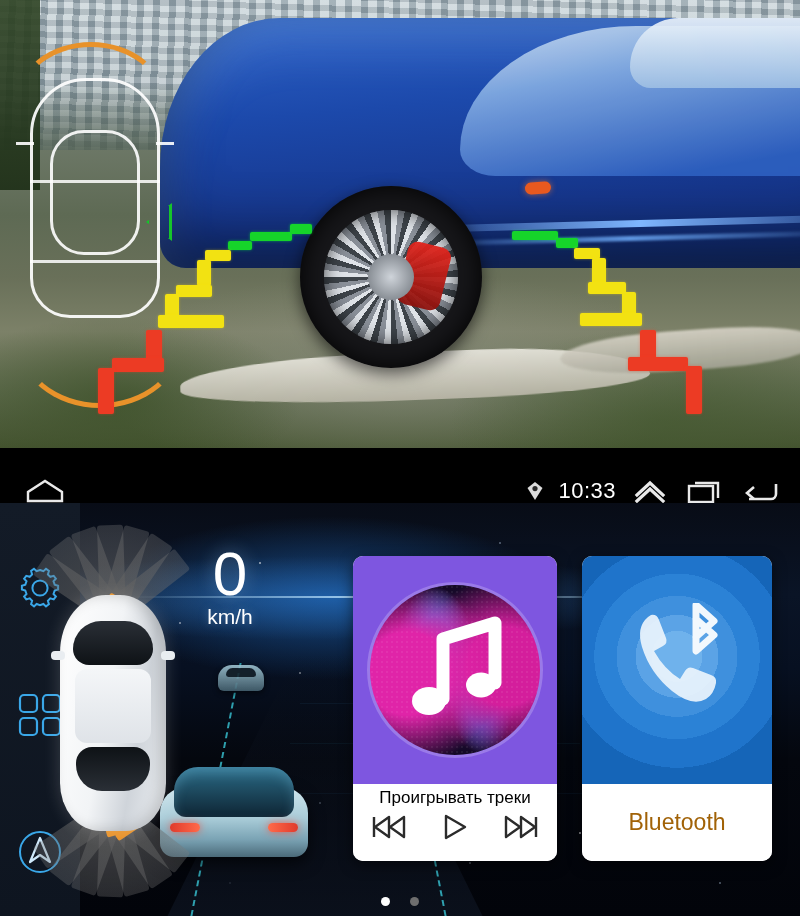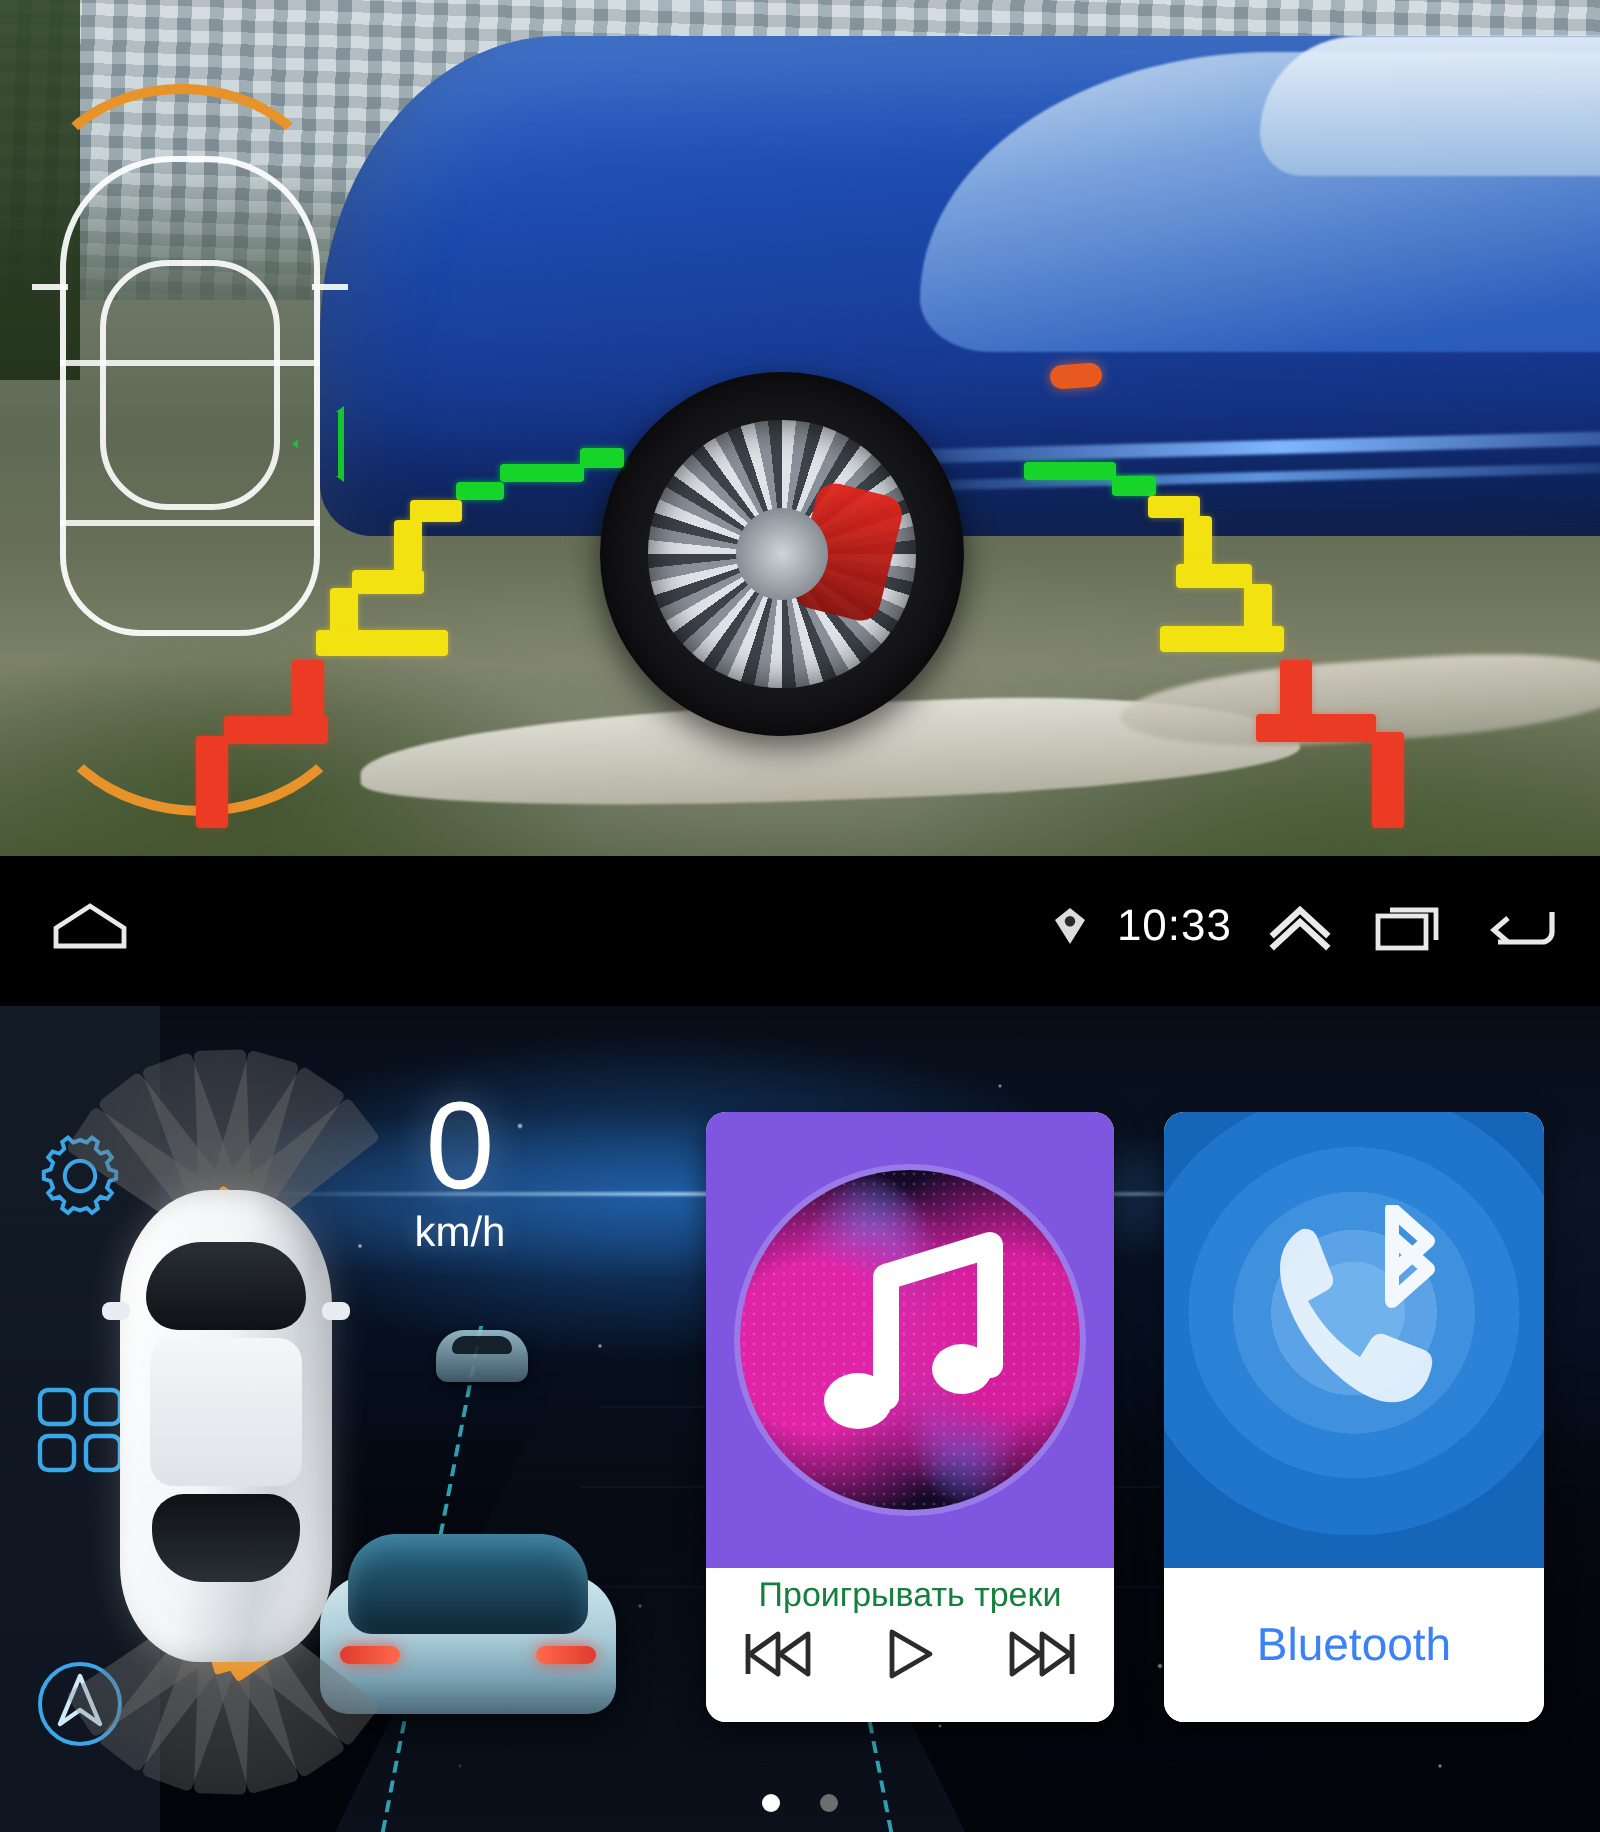--- a/index.html
+++ b/index.html
@@ -95,21 +95,21 @@
   .cam-wedge-o { position:absolute; left:146px; top:203px; width:26px; height:38px;
     border:3px solid #16c52a; clip-path:polygon(100% 0,100% 100%,0 50%); }
 
   
   .seg { position:absolute; border-radius:2px; }
   .seg.g { background:#16d42a; box-shadow:0 0 3px rgba(0,255,60,.5); }
   .seg.y { background:#f2e212; box-shadow:0 0 3px rgba(255,230,0,.4); }
   .seg.r { background:#ec3b24; box-shadow:0 0 3px rgba(255,60,30,.4); }
 
   
-  #statusbar { position:absolute; left:0; top:428px; width:800px; height:70px;
+  #statusbar { position:absolute; left:0; top:456px; width:800px; height:70px;
     background:#000; display:flex; align-items:center; }
   #statusbar .home-btn { margin-left:22px; width:46px; height:34px; cursor:pointer;
     display:flex; align-items:center; justify-content:center; }
   #statusbar .sb-right { margin-left:auto; display:flex; align-items:center; gap:0; }
   .sb-item { display:flex; align-items:center; justify-content:center; height:55px; }
   .sb-time { color:#fff; font-size:22px; letter-spacing:.5px; padding:0 8px;
              font-family:"Liberation Sans", sans-serif; }
   .sb-gps { width:30px; }
   .sb-chev { width:52px; }
   .sb-recent { width:58px; }
@@ -229,32 +229,32 @@
       radial-gradient(circle at 80% 48%, #d41e9c 0 24%, rgba(212,30,156,0) 56%),
       radial-gradient(ellipse 54px 92px at 38% 40%, #2f7fd6 0 40%, rgba(47,127,214,0) 72%),
       radial-gradient(ellipse 46px 88px at 66% 62%, #1f5fb8 0 40%, rgba(31,95,184,0) 72%),
       radial-gradient(circle at 50% 50%, #2a1040 0 34%, #120824 72%, #0a0418 100%); }
   .album:before { content:""; position:absolute; inset:0; opacity:.55;
     background-image: radial-gradient(0.9px 0.9px at 2px 2px, rgba(255,255,255,.55), transparent);
     background-size:5px 5px; }
   .note { position:absolute; left:50%; top:50%; transform:translate(-50%,-50%); }
   .music-bot { height:77px; background:#fff; display:flex; flex-direction:column;
     align-items:center; justify-content:flex-start; padding-top:4px; }
-  .music-title { color:#15803d; font-size:17px; }
+  .music-title { color:#000000; font-size:17px; }
   .music-ctrls { display:flex; align-items:center; justify-content:center;
     gap:34px; margin-top:5px; }
   .music-ctrls > span { cursor:pointer; display:flex; }
 
   #widget-bt { left:582px; top:53px; width:190px; height:305px; background:#fff; }
   .bt-top { position:relative; height:228px;
     background:radial-gradient(circle at 50% 44%, #6fb2ec 0 16%, #5ba3e6 16% 26%,
                #3f90dd 26% 38%, #2b82d6 38% 52%, #1f74cb 52% 70%, #1565b8 70% 100%); }
   .bt-icon { position:absolute; left:50%; top:46%; transform:translate(-50%,-50%); }
   .bt-bot { height:77px; background:#fff; display:flex; align-items:center; justify-content:center; }
-  .bt-title { color:#3b82f6; font-size:23px; }
+  .bt-title { color:#a16207; font-size:23px; }
 
   
   .dots { position:absolute; left:0; bottom:10px; width:800px; display:flex;
     justify-content:center; gap:20px; }
   .dot { width:9px; height:9px; border-radius:50%; cursor:pointer; }
 </style>
 </head>
 <body>
 
 <div id="camera">

